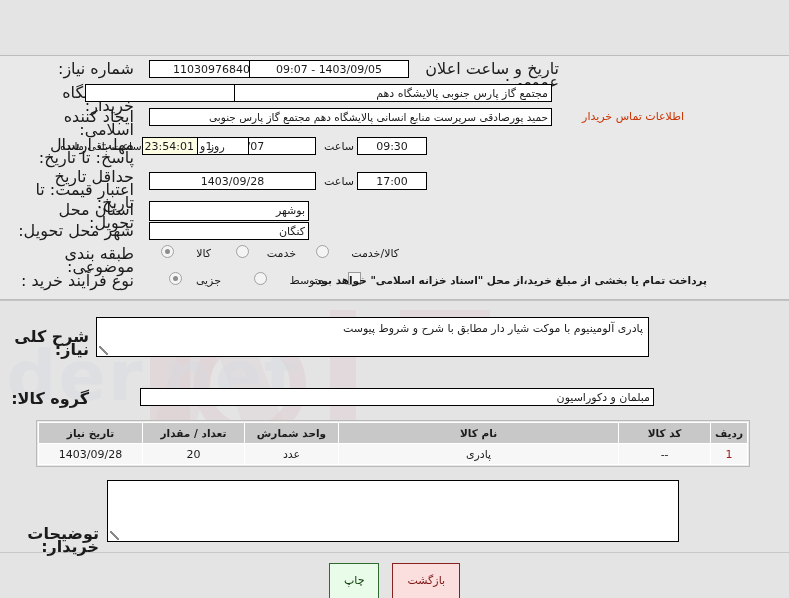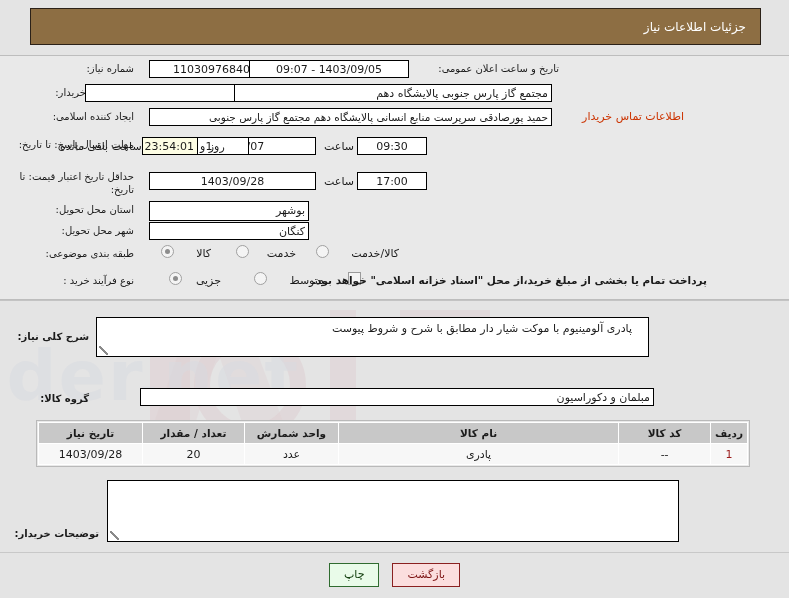--- a/index.html
+++ b/index.html
@@ -65,21 +65,21 @@
   #panel-top    { left:0; top:55px;  width:789px; height:245px; }
 
   .sep {
     position:absolute; left:0; width:789px; height:1px;
     background:#c3c3c3; z-index:2;
   }
 
   
   .lbl {
     position: absolute;
-    font-size: 10px;
+    font-size: 16px;
     color: #1b1b1b;
     text-align: right;
     white-space: normal;
     line-height: 13px;
     z-index: 4;
   }
   .lbl-b { font-weight: bold; }
 
   
   .fld {
@@ -99,21 +99,21 @@
   .fld.rtl-text { text-align: right; direction: rtl; }
   .fld.yellow { background: #fdfde4; }
 
   
   .ta {
     position: absolute;
     background: #ffffff;
     border: 1px solid #000000;
     font-size: 11px;
     color: #1b1b1b;
-    padding: 3px 16px;
+    padding: 3px 5px;
     text-align: right;
     direction: rtl;
     line-height: 15px;
     overflow: hidden;
     z-index: 4;
   }
   .ta .resz {
     position:absolute; left:2px; bottom:1px;
     width:9px; height:9px;
     z-index:5;
@@ -213,21 +213,21 @@
     left: 0; top: 563px;
     width: 789px;
     display: flex;
     justify-content: center;
     gap: 13px;
     z-index: 4;
   }
   .btn {
     font-family: "DejaVu Sans", "Liberation Sans", sans-serif;
     font-size: 11px;
-    padding: 4px 14px;
+    padding: 10px 14px;
     cursor: pointer;
     line-height: 14px;
   }
   .btn-print {
     background: #e9fbe9;
     border: 1px solid #2f6b2f;
     color: #13400f;
   }
   .btn-back {
     background: #fbdede;
@@ -255,23 +255,20 @@
       <g fill="#b9c3d8" fill-opacity="0.5" font-family="DejaVu Sans, sans-serif" font-size="70" font-weight="bold">
         <text x="300" y="110" letter-spacing="2">anTender.net</text>
       </g>
       <g fill="#cf9aa4" fill-opacity="0.45">
         <rect x="330" y="20" width="26" height="140"></rect>
         <rect x="400" y="20" width="90" height="26"></rect>
       </g>
     </svg>
   </div>
 
-  <div class="titlebar">
-    <span class="ttl">جزئیات اطلاعات نیاز</span>
-  </div>
 
   <div class="panel" id="panel-top"></div>
   <div class="sep" style="top:300px;"></div>
 
   <div class="lbl" style="right:655px; top:62px; width:120px;">شماره نیاز:</div>
   <div class="fld" style="right:480px; top:60px; width:160px; height:18px;">1103097684000611</div>
 
   <div class="lbl" style="right:230px; top:62px; width:160px;">تاریخ و ساعت اعلان عمومی:</div>
   <div class="fld" style="right:380px; left:85px; top:60px; width:160px; height:18px;">1403/09/05 - 09:07</div>
 

